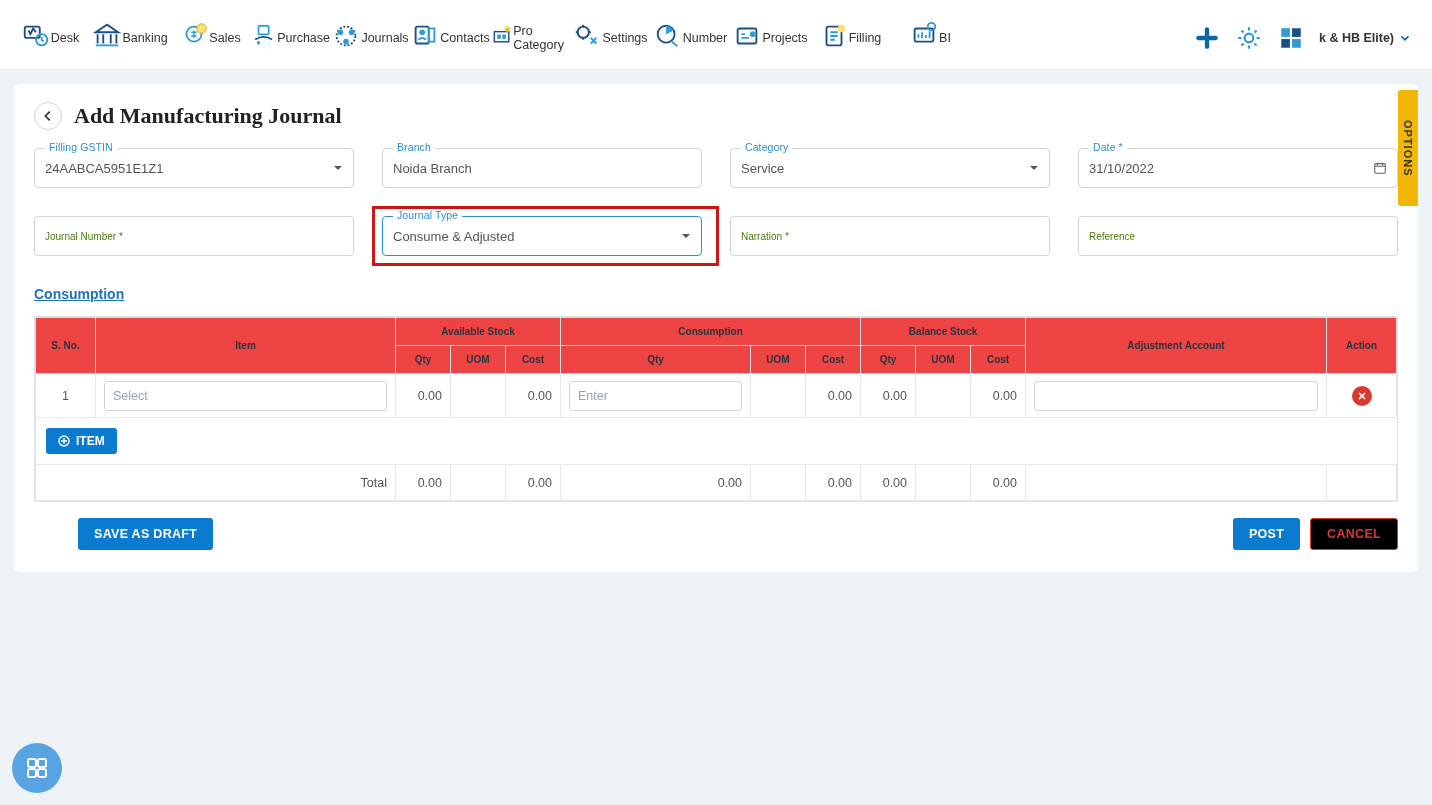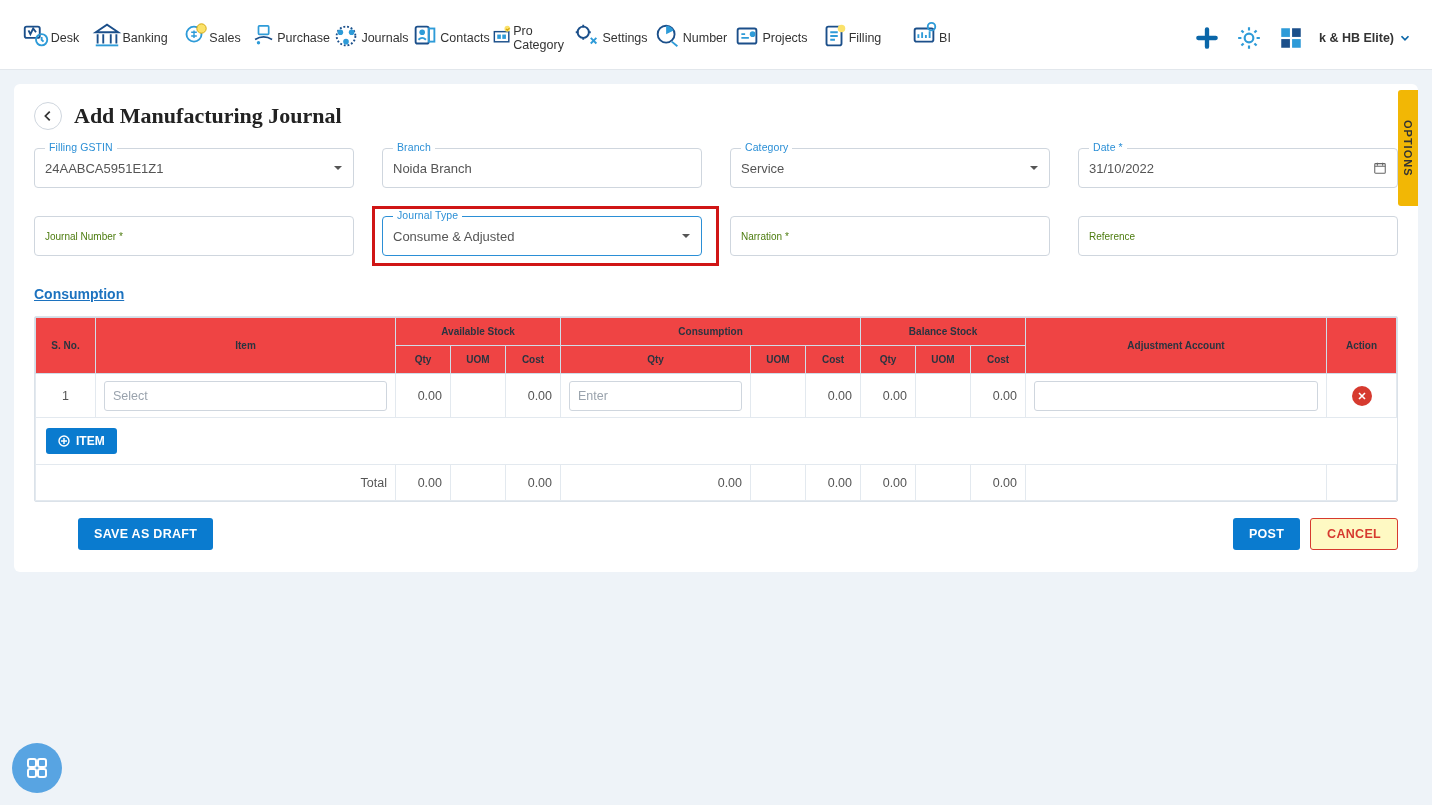--- a/index.html
+++ b/index.html
@@ -162,21 +162,21 @@
   tfoot td.total-label { text-align: right; font-weight: 400; }
 
   
   .footer-btns { display: flex; margin-top: 16px; padding-left: 44px; }
   .btn {
     border-radius: 3px; padding: 8px 16px;
     font-size: 12.5px; font-weight: 700; cursor: pointer;
     letter-spacing: 0.3px;
   }
   .btn-primary { background: #0a7bcf; color: #fff; border: none; }
-  .btn-outline-danger { background: #fef9c3; color: #d63a2f; border: 1px solid #d63a2f; }
+  .btn-outline-danger { background: #000000; color: #d63a2f; border: 1px solid #d63a2f; }
 
   
   .options-tab {
     position: absolute;
     right: 0; top: 6px;
     width: 20px; height: 116px;
     background: #f2b705;
     display: flex; align-items: center; justify-content: center;
     writing-mode: vertical-rl;
     text-orientation: mixed;

